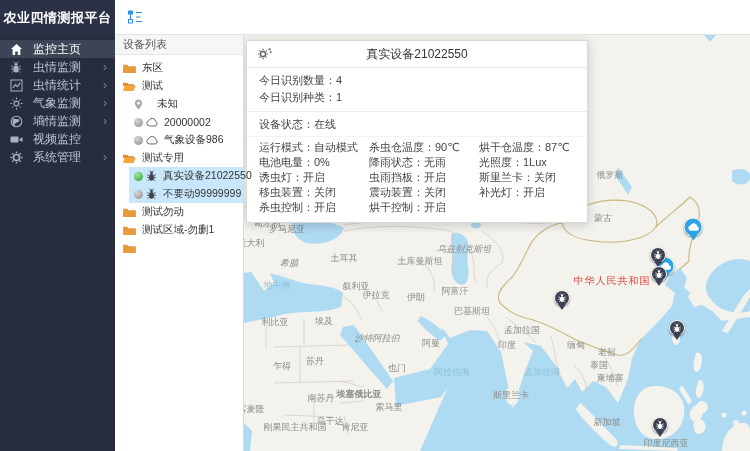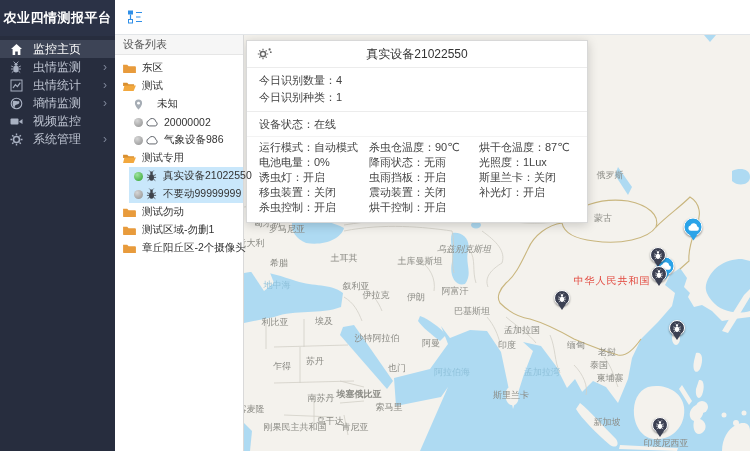--- a/index.html
+++ b/index.html
@@ -99,20 +99,30 @@
               <rect x="1" y="1" width="11" height="11" fill="none" stroke="currentColor"></rect>
               <path d="M3 9 L5.4 5.6 L7.4 7.6 L10.3 3.6" fill="none" stroke="currentColor" stroke-width="1.2"></path>
             </svg>
           </span>
         <span class="lbl">虫情统计</span>
           <span class="chev" style="visibility: visible;"></span>
       </div>
       <div class="side-item">
         <span class="ico">
             <svg width="13" height="13" viewBox="0 0 13 13">
+              <circle cx="6.5" cy="6.5" r="2.4" fill="none" stroke="currentColor" stroke-width="1.1"></circle>
+              <path d="M6.5 .5 V2.2 M6.5 10.8 V12.5 M.5 6.5 H2.2 M10.8 6.5 H12.5 M2.3 2.3 L3.5 3.5 M9.5 9.5 L10.7 10.7 M10.7 2.3 L9.5 3.5 M3.5 9.5 L2.3 10.7" stroke="currentColor" stroke-width="1"></path>
+            </svg>
+          </span>
+        <span class="lbl">气象监测</span>
+          <span class="chev" style="visibility: visible;"></span>
+      </div>
+      <div class="side-item">
+        <span class="ico">
+            <svg width="13" height="13" viewBox="0 0 13 13">
               <circle cx="6.5" cy="6.5" r="5.3" fill="none" stroke="currentColor" stroke-width="1.1"></circle>
               <path d="M3 4 C5 3 7 5 9 4 C10 5.5 9 7 7 7.5 C5 8 4 10 5.5 11 C3 10.5 2 8 3 4 Z" fill="currentColor"></path>
             </svg>
           </span>
         <span class="lbl">墒情监测</span>
           <span class="chev" style="visibility: visible;"></span>
       </div>
       <div class="side-item">
         <span class="ico">
             <svg width="13" height="13" viewBox="0 0 13 13">
@@ -217,21 +227,20 @@
         <div class="trow">
           <svg width="13" height="11" viewBox="0 0 14 12">
             <path d="M0 2 h4.5 l1.5 1.5 H13 a1 1 0 0 1 1 1 V11 H1 a1 1 0 0 1 -1 -1 Z" fill="#e89b3c"></path>
           </svg>
           <span class="tlbl">测试区域-勿删1</span>
         </div>
         <div class="trow">
           <svg width="13" height="11" viewBox="0 0 14 12">
             <path d="M0 2 h4.5 l1.5 1.5 H13 a1 1 0 0 1 1 1 V11 H1 a1 1 0 0 1 -1 -1 Z" fill="#e89b3c"></path>
           </svg>
-          <span class="tlbl">章丘阳丘区-2个摄像头</span>
         </div>
       </div>
   </div>
 
   <div class="map" id="map">
     <svg class="basemap" width="506" height="416" viewBox="0 0 506 416">
       <rect class="land" x="0" y="0" width="506" height="416"></rect>
       <g>
         <path class="sea" d="M0 238 C18 234 34 240 52 246 C70 252 86 248 99 258 L97 272 C76 280 52 274 30 282 L0 288 Z"></path>
         <path class="land" d="M0 204 L16 212 L30 248 L20 256 L4 232 Z"></path>
@@ -285,33 +294,33 @@
     <div id="labels">
         <span class="maplabel" style="left: 366px; top: 92px; margin-top: 48px;">俄罗斯</span>
         <span class="maplabel" style="left: 359px; top: 183px;">蒙古</span>
         <span class="maplabel red" style="left: 368px; top: 246px;">中华人民共和国</span>
         <span class="maplabel" style="left: 222px; top: 181px;">哈萨克斯坦</span>
         <span class="maplabel" style="left: 17px; top: 172px;">捷克</span>
         <span class="maplabel" style="left: 75px; top: 177px;">乌克兰</span>
         <span class="maplabel" style="left: 23px; top: 188px;">匈牙利</span>
         <span class="maplabel" style="left: 43px; top: 194px;">罗马尼亚</span>
         <span class="maplabel" style="left: 7px; top: 208px;">意大利</span>
-        <span class="maplabel" style="left: 35px; top: 228px;">希腊</span>
+        <span class="maplabel" style="left: 45px; top: 228px; font-style: italic;">希腊</span>
         <span class="maplabel" style="left: 100px; top: 223px;">土耳其</span>
         <span class="maplabel" style="left: 220px; top: 214px; font-style: italic;">乌兹别克斯坦</span>
         <span class="maplabel" style="left: 176px; top: 226px;">土库曼斯坦</span>
         <span class="maplabel sea-l" style="left: 33px; top: 250px;">地中海</span>
         <span class="maplabel" style="left: 112px; top: 251px;">叙利亚</span>
         <span class="maplabel" style="left: 132px; top: 260px;">伊拉克</span>
         <span class="maplabel" style="left: 172px; top: 262px;">伊朗</span>
         <span class="maplabel" style="left: 211px; top: 256px;">阿富汗</span>
         <span class="maplabel" style="left: 228px; top: 276px;">巴基斯坦</span>
         <span class="maplabel" style="left: 31px; top: 287px;">利比亚</span>
         <span class="maplabel" style="left: 80px; top: 286px;">埃及</span>
-        <span class="maplabel" style="left: 133px; top: 303px;">沙特阿拉伯</span>
+        <span class="maplabel" style="left: 133px; top: 303px; font-style: italic;">沙特阿拉伯</span>
         <span class="maplabel" style="left: 187px; top: 308px;">阿曼</span>
         <span class="maplabel" style="left: 153px; top: 333px;">也门</span>
         <span class="maplabel" style="left: 38px; top: 331px;">乍得</span>
         <span class="maplabel" style="left: 71px; top: 326px;">苏丹</span>
         <span class="maplabel sea-l" style="left: 208px; top: 337px;">阿拉伯海</span>
         <span class="maplabel" style="left: 77px; top: 363px;">南苏丹</span>
         <span class="maplabel" style="left: 115px; top: 359px; font-weight: bold;">埃塞俄比亚</span>
         <span class="maplabel" style="left: 145px; top: 372px;">索马里</span>
         <span class="maplabel" style="left: 7px; top: 374px;">喀麦隆</span>
         <span class="maplabel" style="left: 51px; top: 392px;">刚果民主共和国</span>

